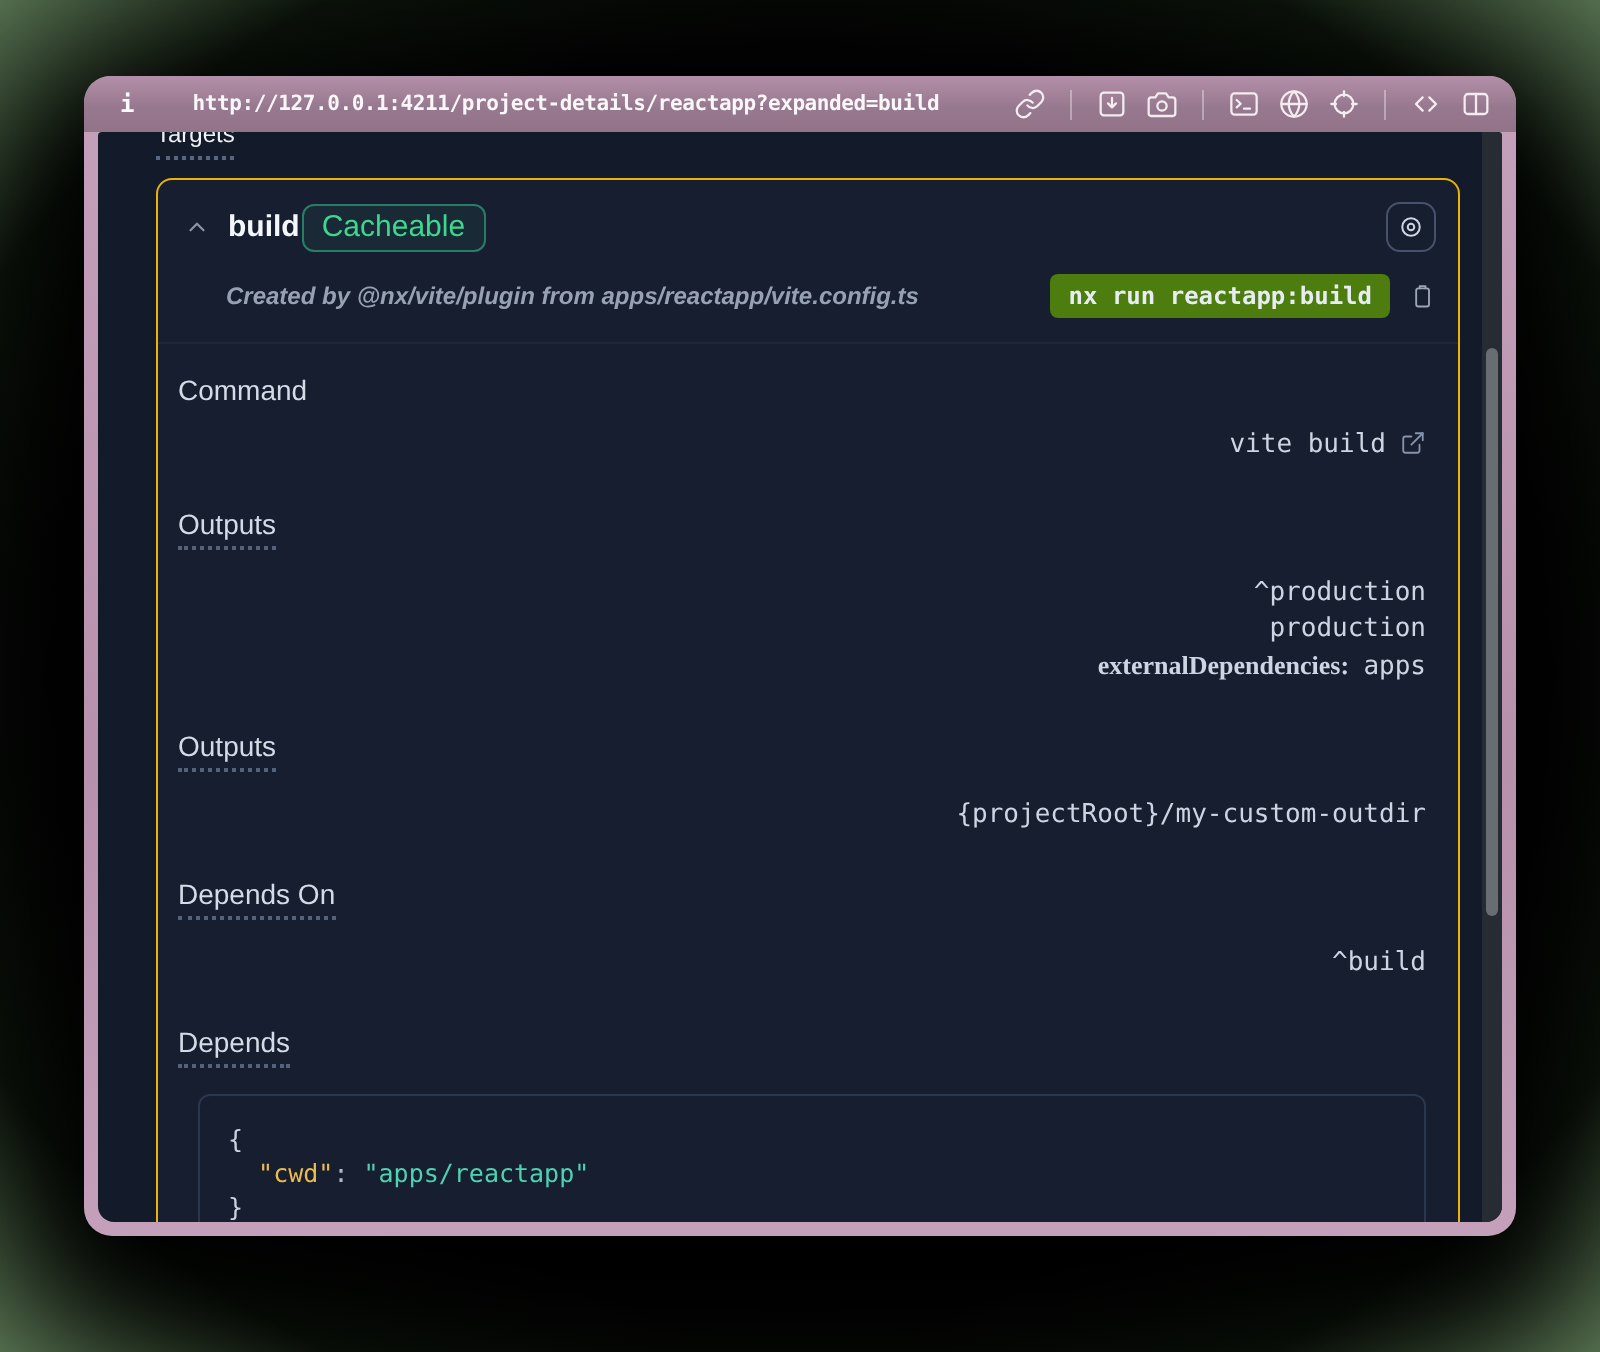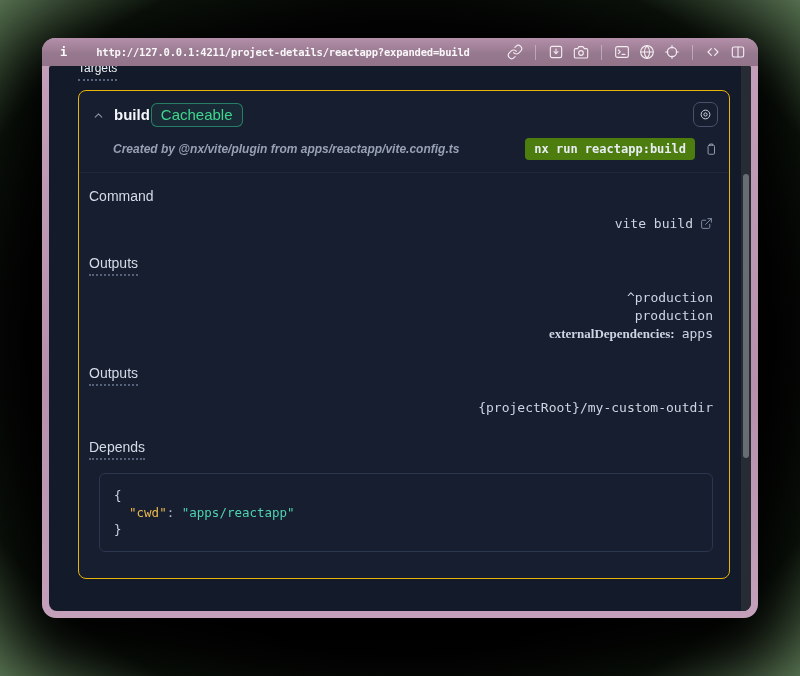--- a/index.html
+++ b/index.html
@@ -247,20 +247,24 @@
             <div class="line">^production</div>
             <div class="line">production</div>
             <div class="line"><span class="bold">externalDependencies:</span><span class="sep">apps</span></div>
           </div>
 
           <div class="sec">
             <h3 class="dotted">Outputs</h3>
             <div class="line">{projectRoot}/my-custom-outdir</div>
           </div>
 
+          <div class="sec">
+            <h3 class="dotted">Depends On</h3>
+            <div class="line">^build</div>
+          </div>
 
           <div class="sec">
             <h3 class="dotted">Depends</h3>
             <div class="codeblock">
               <div class="cline">{</div>
               <div class="cline indent"><span class="json-key">"cwd"</span><span class="json-punc">: </span><span class="json-val">"apps/reactapp"</span></div>
               <div class="cline">}</div>
             </div>
           </div>
 

